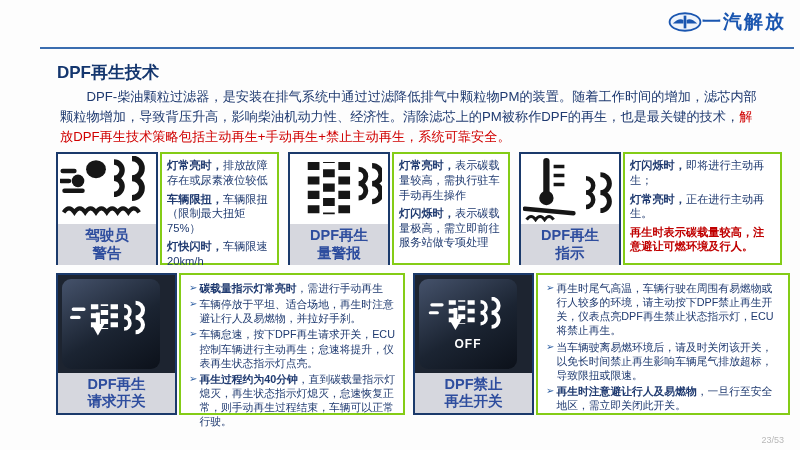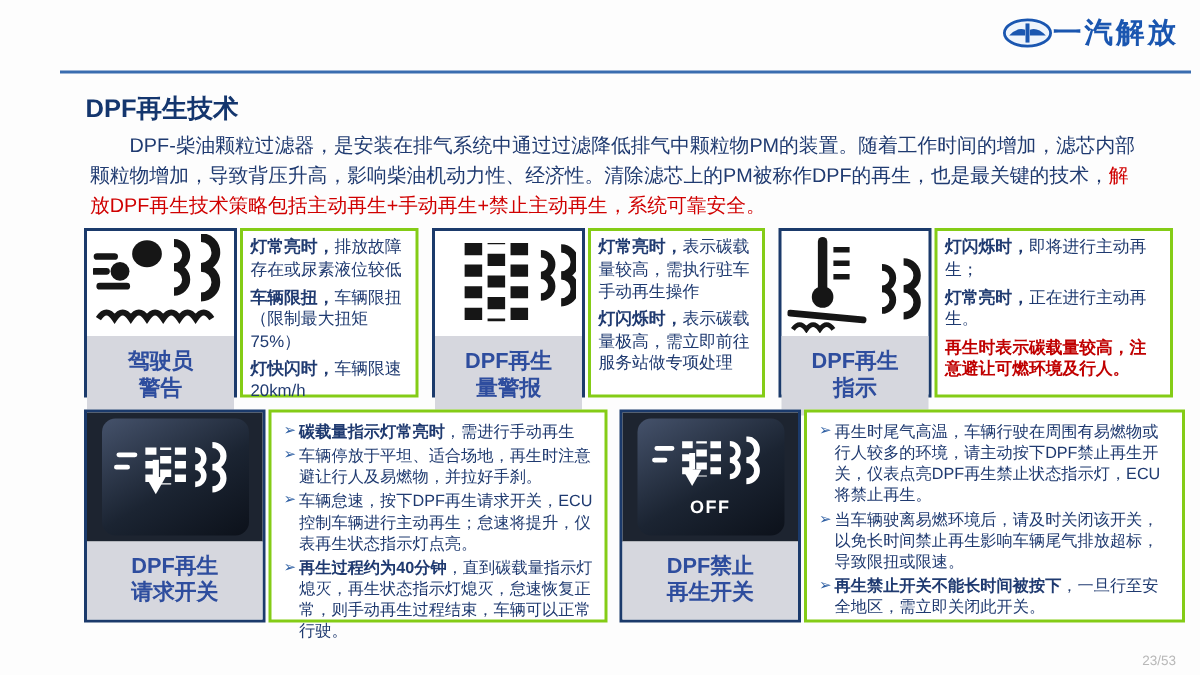--- a/index.html
+++ b/index.html
@@ -18,25 +18,25 @@
   .red{color:#d00000;}
 
   
   .row{display:flex;margin-left:56px;}
   .row1{margin-top:6px;gap:9px;height:113px;}
   .row2{margin-top:8px;gap:8px;height:142px;}
   .group{display:flex;}
   .iconcol{display:flex;flex-direction:column;border:2px solid #1b3a6b;background:#ffffff;box-sizing:border-box;}
   .row1 .iconcol{width:102px;}
   .row2 .iconcol{width:121px;}
-  .iconbox{flex:1;display:flex;align-items:center;justify-content:center;padding:2px;}
+  .iconbox{flex:1;display:flex;align-items:center;justify-content:flex-start;padding:2px;}
   .iconbox.dark{background:#1d2430;padding:4px;}
   .btn{width:98px;height:100%;border-radius:9px;background:linear-gradient(150deg,#45526b 0%,#1b2432 55%,#0c111a 100%);display:flex;flex-direction:column;align-items:center;justify-content:center;}
   .off-text{color:#ffffff;font-weight:bold;font-size:12px;letter-spacing:1px;margin-top:-4px;}
-  .iconlabel{background:#d6d7de;color:#2e4d9e;font-weight:bold;font-size:14.5px;text-align:center;line-height:1.18;padding:9px 0;}
+  .iconlabel{background:#d6d7de;color:#2e4d9e;font-weight:bold;font-size:14.5px;text-align:center;line-height:1.18;padding:3px 0;}
   .iconlabel span{display:block;}
   .panel{border:2px solid #84cc16;background:#ffffff;margin-left:2px;padding:4px 5px;color:#1f3a70;font-size:11.2px;line-height:1.3;box-sizing:border-box;}
   .panel p{margin:0 0 4px 0;}
   .panel b{font-weight:bold;}
   .p1{width:119px;}.p2{width:118px;}.p3{width:159px;}
   .pw1{width:226px;}.pw2{width:254px;}
   .warning{color:#c00000;font-weight:bold;}
   .warning b{color:#c00000;}
 
   .bullets{margin:0;padding:2px 3px;list-style:none;font-size:10.8px;line-height:1.3;color:#1f3a70;}
@@ -226,21 +226,21 @@
           <li>
               <span class="arrow">➢</span>
               <span><b></b><span>再生时尾气高温，车辆行驶在周围有易燃物或行人较多的环境，请主动按下DPF禁止再生开关，仪表点亮DPF再生禁止状态指示灯，ECU将禁止再生。</span></span>
             </li>
           <li>
               <span class="arrow">➢</span>
               <span><b></b><span>当车辆驶离易燃环境后，请及时关闭该开关，以免长时间禁止再生影响车辆尾气排放超标，导致限扭或限速。</span></span>
             </li>
           <li>
               <span class="arrow">➢</span>
-              <span><b>再生禁止开关不能长时间被按下</b><span>，一旦行至安全地区，需立即关闭此开关。</span></span>
+              <span><b>再生时注意避让行人及易燃物</b><span>，一旦行至安全地区，需立即关闭此开关。</span></span>
             </li>
         </ul>
       </div>
     </div>
 
   </div>
 
   <div class="pagenum">23/53</div>
 
 </div>

